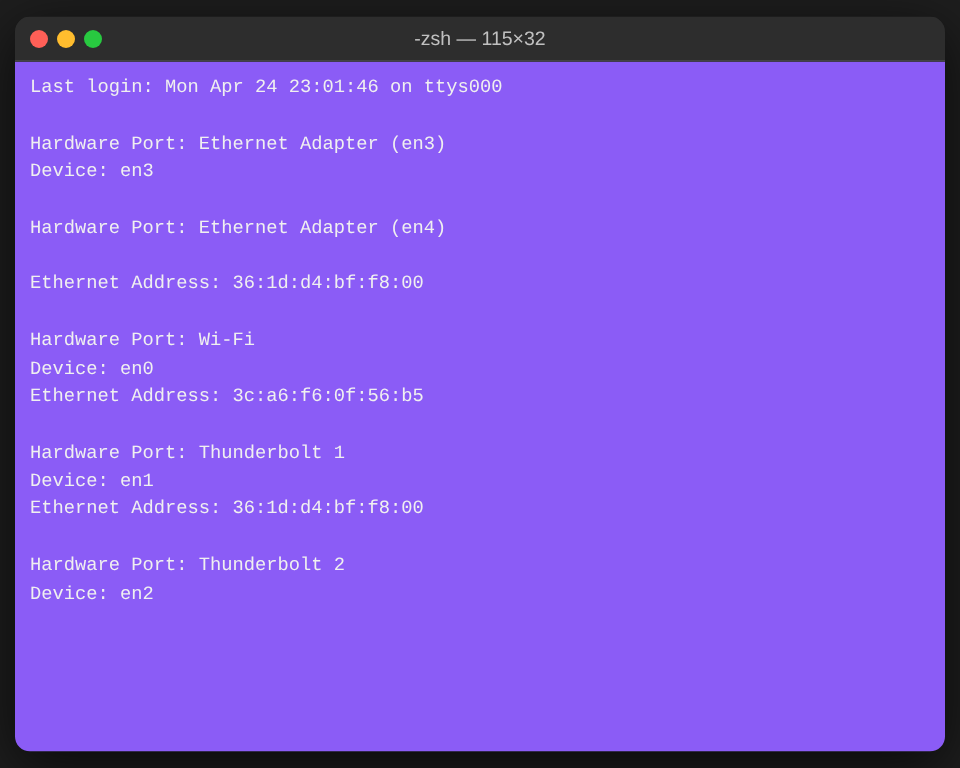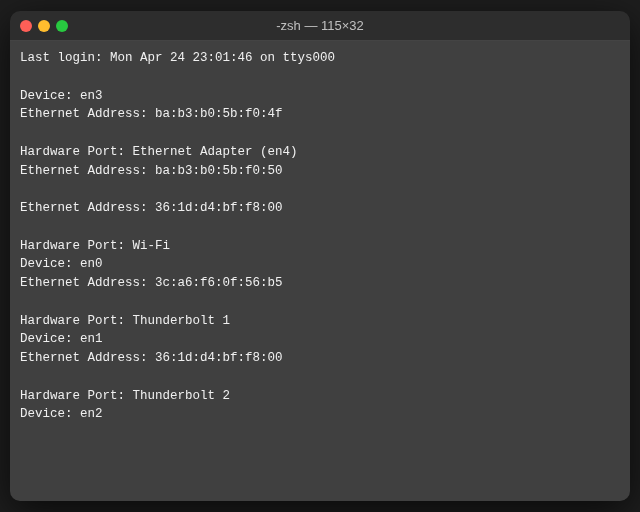--- a/index.html
+++ b/index.html
@@ -56,21 +56,21 @@
     .tl-maximize { background: #28c940; }
 
     .title-text {
       color: #c0c0c0;
       font-size: 13px;
       font-family: -apple-system, BlinkMacSystemFont, sans-serif;
     }
 
     .terminal-body {
       flex: 1;
-      background: #404040;
+      background: #8b5cf6;
       padding: 8px 10px;
       overflow: auto;
       font-family: 'Menlo', 'Monaco', 'Courier New', monospace;
       font-size: 12.5px;
       line-height: 1.5;
       color: #f0f0f0;
     }
 
     .line {
       white-space: pre;
@@ -95,25 +95,24 @@
     <div class="traffic-lights">
       <div class="tl tl-close"></div>
       <div class="tl tl-minimize"></div>
       <div class="tl tl-maximize"></div>
     </div>
     <span class="title-text">-zsh — 115×32</span>
   </div>
   <div class="terminal-body">
     <span class="line">Last login: Mon Apr 24 23:01:46 on ttys000</span>
     <span class="line-empty"></span>
+    <span class="line">Hardware Port: Ethernet Adapter (en3)</span>
     <span class="line">Device: en3</span>
-    <span class="line">Ethernet Address: ba:b3:b0:5b:f0:4f</span>
     <span class="line-empty"></span>
     <span class="line">Hardware Port: Ethernet Adapter (en4)</span>
-    <span class="line">Ethernet Address: ba:b3:b0:5b:f0:50</span>
     <span class="line-empty"></span>
     <span class="line">Ethernet Address: 36:1d:d4:bf:f8:00</span>
     <span class="line-empty"></span>
     <span class="line">Hardware Port: Wi-Fi</span>
     <span class="line">Device: en0</span>
     <span class="line">Ethernet Address: 3c:a6:f6:0f:56:b5</span>
     <span class="line-empty"></span>
     <span class="line">Hardware Port: Thunderbolt 1</span>
     <span class="line">Device: en1</span>
     <span class="line">Ethernet Address: 36:1d:d4:bf:f8:00</span>

